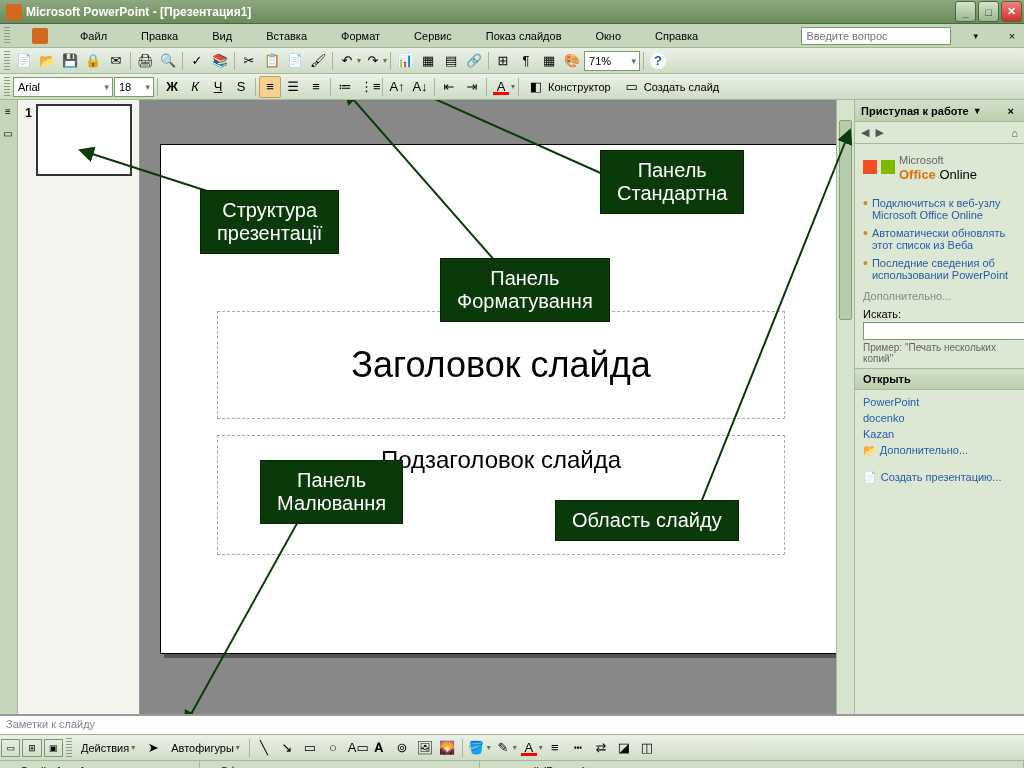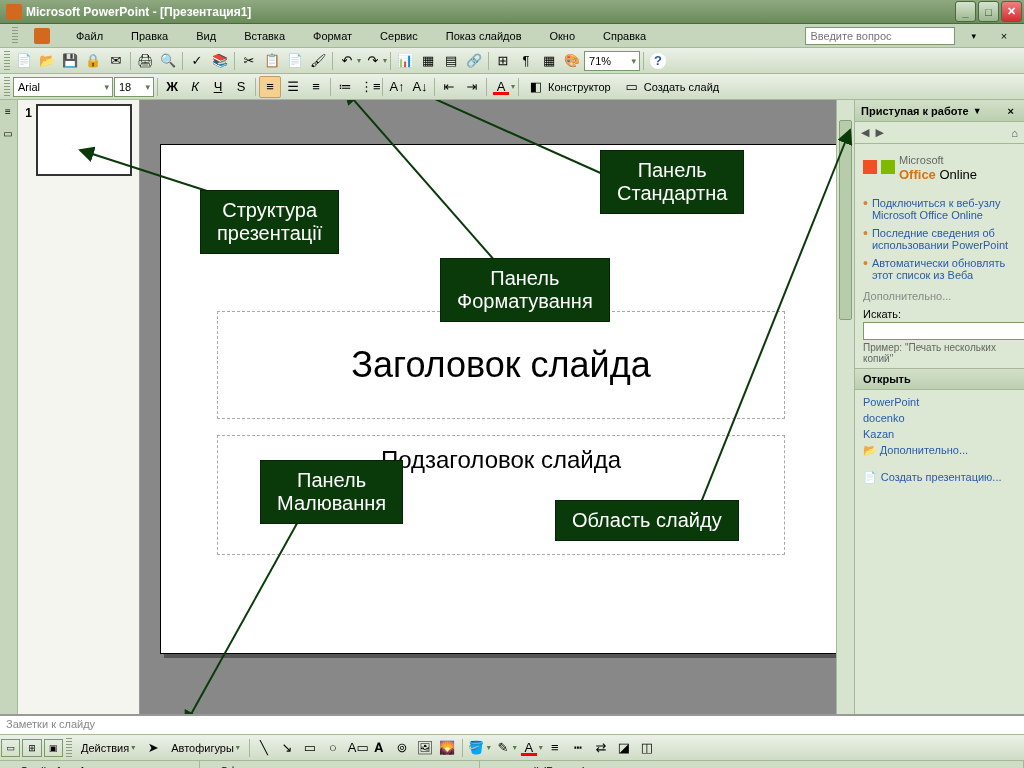--- a/index.html
+++ b/index.html
@@ -7,21 +7,21 @@
 
 
 .titlebar { height: 24px; background: linear-gradient(#8fa881,#6a8b5a); color: #fff; display: flex; align-items: center; padding: 0 2px; border-bottom: 1px solid #4a6a3a; }
 .titlebar .app-icon { width: 16px; height: 16px; background: #d2691e; margin: 0 4px; border-radius: 2px; }
 .titlebar .title { flex: 1; font-weight: bold; font-size: 12px; }
 .titlebar .winbtns { display: flex; gap: 2px; }
 .winbtn { width: 21px; height: 21px; background: linear-gradient(#d6e4cf,#9cb68f); border: 1px solid #4a6a3a; border-radius: 3px; display: flex; align-items: center; justify-content: center; cursor: pointer; font-weight: bold; color: #2a4a1a; }
 .winbtn.close { background: linear-gradient(#f08080,#d03030); color: #fff; }
 
 
-.menubar { height: 24px; background: #c5d6bc; display: flex; align-items: center; padding: 0 12px; gap: 12px; border-bottom: 1px solid #a6b89a; }
+.menubar { height: 24px; background: #c5d6bc; display: flex; align-items: center; padding: 0 4px; gap: 18px; border-bottom: 1px solid #a6b89a; }
 .menubar .grip { width: 6px; height: 18px; background: repeating-linear-gradient(to bottom,#8a9e7e 0 1px,transparent 1px 3px); margin-right: 4px; }
 .menubar .mini-icon { width: 16px; height: 16px; background: #d2691e; border-radius: 2px; margin-right: 6px; }
 .menu-item { padding: 2px 8px; cursor: pointer; }
 .ask-box { margin-left: auto; width: 150px; height: 18px; border: 1px solid #7a9a6a; background: #fff; font-size: 11px; padding: 0 4px; color: #888; }
 .menu-x { width: 16px; text-align: center; cursor: pointer; margin-left: 4px; }
 
 
 .toolbar { height: 26px; background: linear-gradient(#ebf1e7,#cfdcc6); display: flex; align-items: center; padding: 0 4px; border-bottom: 1px solid #a6b89a; gap: 1px; }
 .tb-grip { width: 6px; height: 20px; background: repeating-linear-gradient(to bottom,#8a9e7e 0 1px,transparent 1px 3px); margin-right: 2px; }
 .tb-btn { min-width: 22px; height: 22px; display: flex; align-items: center; justify-content: center; cursor: pointer; border: 1px solid transparent; border-radius: 2px; }
@@ -308,22 +308,22 @@
       <span>▶</span>
       <span style="margin-left:auto">⌂</span>
     </div>
     <div class="tp-logo">
       <span class="sq" style="background:#f25022"></span>
       <span class="sq" style="background:#7fba00"></span>
       <span class="tp-logo-text"><span style="font-size:11px;color:#666">Microsoft</span><br><b>Office</b> Online</span>
     </div>
     <div class="tp-list">
       <div class="item">Подключиться к веб-узлу Microsoft Office Online</div>
+      <div class="item">Автоматически обновлять этот список из Веба</div>
       <div class="item">Последние сведения об использовании PowerPoint</div>
-      <div class="item">Автоматически обновлять этот список из Веба</div>
     </div>
     <div class="tp-grey">Дополнительно...</div>
     <div class="tp-search">
       <label>Искать:</label>
       <div class="tp-search-row">
         <input style="">
 
       </div>
       <div style="color:#666;font-size:10px;margin-top:2px">Пример:  "Печать нескольких копий"</div>
     </div>

